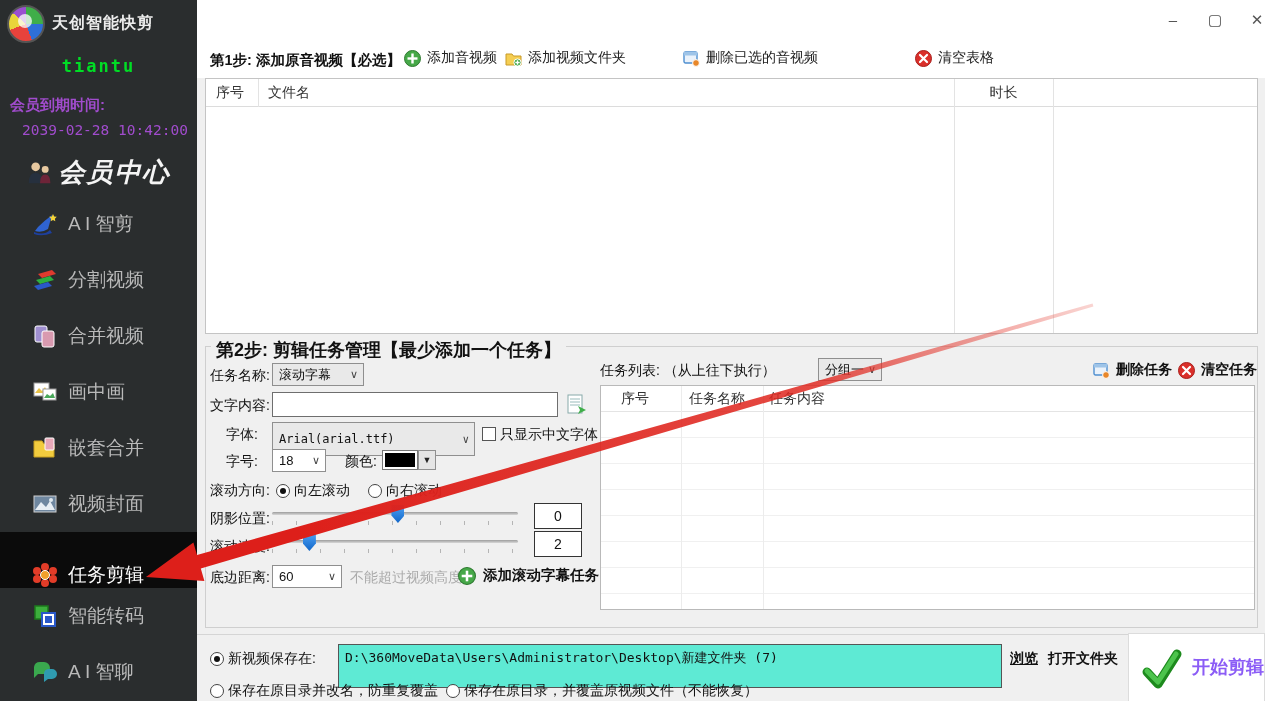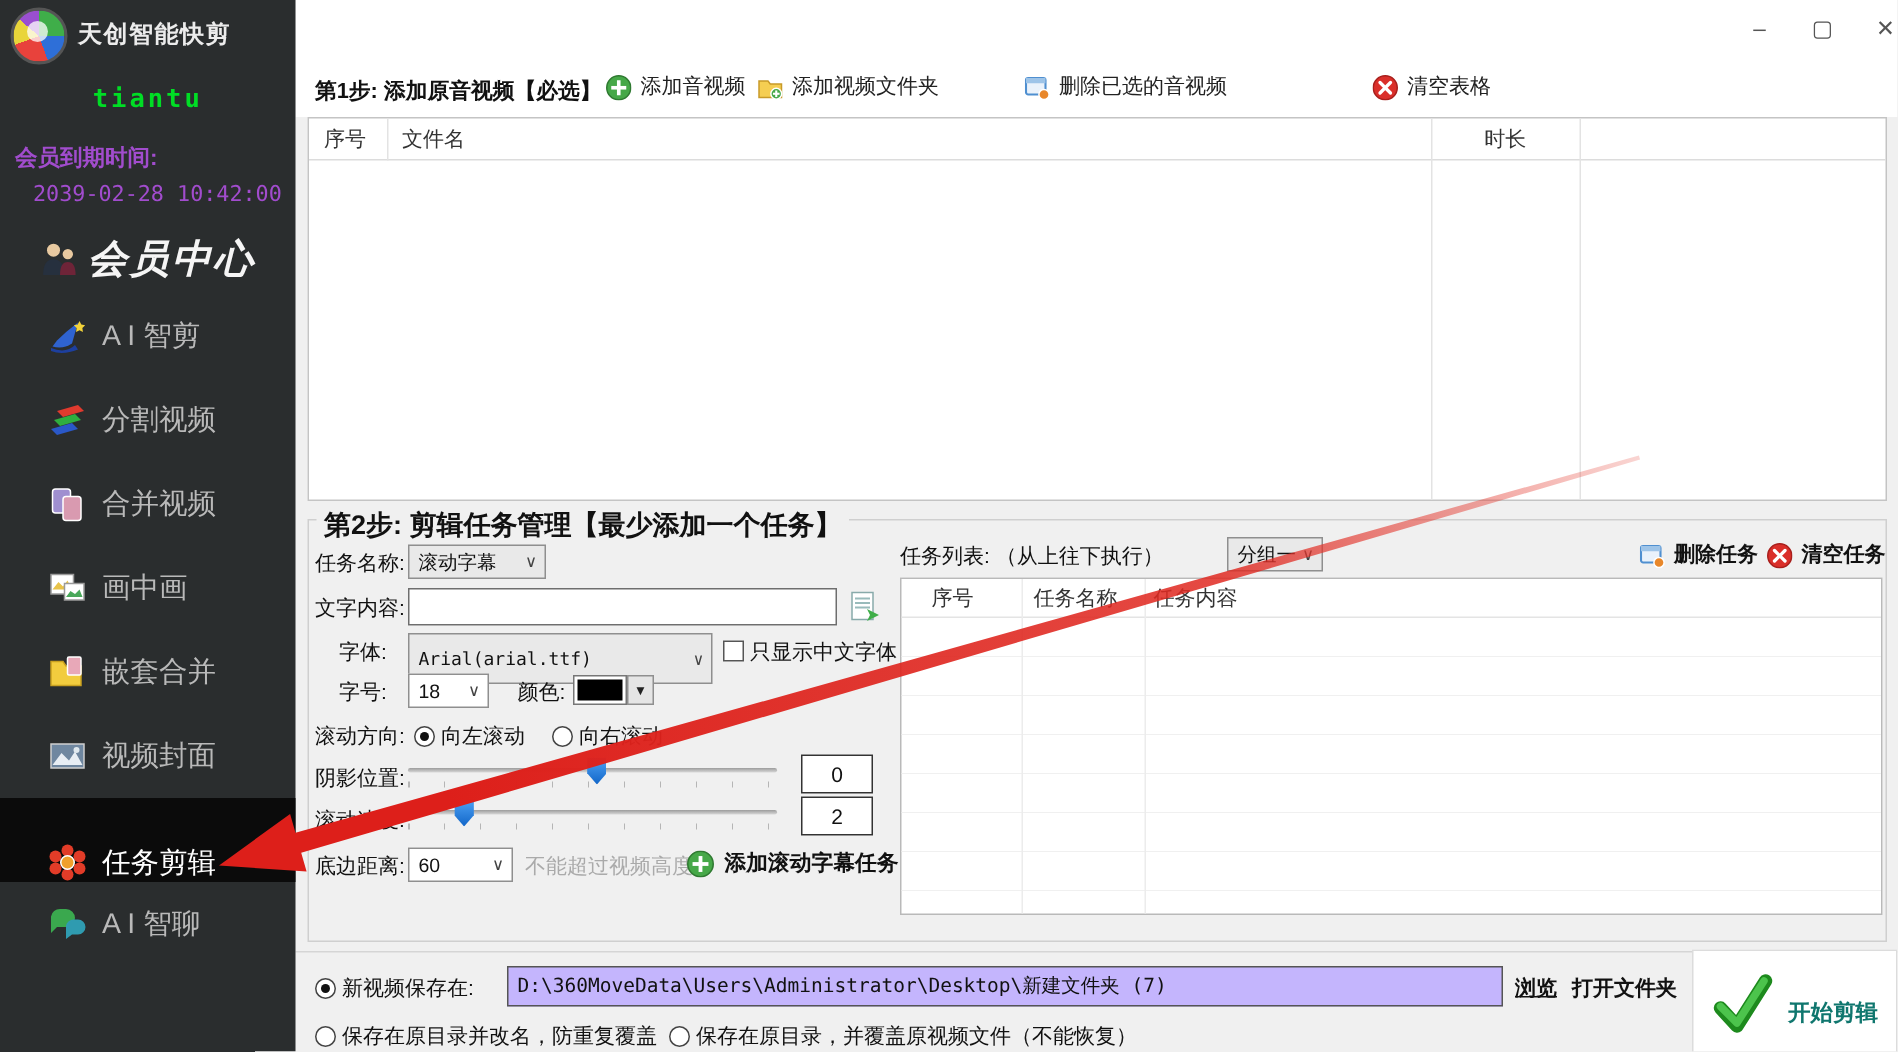--- a/index.html
+++ b/index.html
@@ -69,25 +69,25 @@
   .tl-actions { position:absolute; top:361px; display:flex; align-items:center; gap:6px; font-size:14px; font-weight:bold; color:#111; cursor:pointer; }
   .table2 { position:absolute; left:600px; top:385px; width:655px; height:225px; background:#fff; border:1px solid #b9b9b9; }
   .table2 .hdr { position:absolute; left:0; top:0; width:100%; height:26px; border-bottom:1px solid #e4e4e4; font-size:14px; color:#333; }
   .table2 .rowlines { position:absolute; left:0; top:26px; right:0; bottom:0;
                       background:repeating-linear-gradient(180deg,transparent 0 25px,#f0f0f0 25px 26px); }
   .t2v { position:absolute; top:0; bottom:0; width:1px; background:#ececec; }
 
   
   .bottom { position:absolute; left:197px; top:634px; width:1068px; height:67px; background:#f0f0f0; border-top:1px solid #d5d5d5; }
   .blabel { position:absolute; font-size:14px; color:#111; }
-  .pathbox { position:absolute; left:141px; top:9px; width:664px; height:27px; background:#c4b5fd; border:1px solid #555;
+  .pathbox { position:absolute; left:141px; top:9px; width:664px; height:44px; background:#5eead4; border:1px solid #555;
              font-family:"DejaVu Sans Mono",monospace; font-size:13px; color:#111; line-height:25px; padding:0 6px; white-space:nowrap; overflow:hidden; }
   .linkbtn { position:absolute; top:15px; font-size:14px; font-weight:bold; color:#111; cursor:pointer; }
   .startpanel { position:absolute; left:931px; top:-2px; width:137px; height:69px; background:#ffffff; border:1px solid #dcdcdc; cursor:pointer; }
-  .startpanel span { position:absolute; left:63px; top:32px; font-size:15px; font-weight:bold; color:#0f766e; }
+  .startpanel span { position:absolute; left:63px; top:21px; font-size:18px; font-weight:bold; color:#8b5cf6; }
 
   .arrow-svg { position:absolute; left:0; top:0; z-index:50; pointer-events:none; }
 </style>
 </head>
 <body>
 
 <div class="sidebar">
   <div class="logo"></div>
   <div class="app-title">天创智能快剪</div>
   <div class="username">tiantu</div>
@@ -158,20 +158,28 @@
           <circle cx="13" cy="5" r="4"></circle>
             <circle cx="21" cy="9" r="4"></circle>
             <circle cx="21" cy="17" r="4"></circle>
           <circle cx="13" cy="21" r="4"></circle>
             <circle cx="5" cy="17" r="4"></circle>
             <circle cx="5" cy="9" r="4"></circle>
         </g>
         <circle cx="13" cy="13" r="4.5" fill="#f0a02c" stroke="#fff" stroke-width="1"></circle>
       </svg>
       <span>任务剪辑</span>
+    </div>
+    <div class="menu-item">
+      <svg class="micon" viewBox="0 0 26 26">
+        <rect x="3" y="3" width="13" height="13" fill="#3cae3c" stroke="#1d7a1d" stroke-width="1.5"></rect>
+        <rect x="10" y="10" width="13" height="13" fill="#fff" stroke="#2a58c8" stroke-width="2"></rect>
+        <rect x="13" y="13" width="7" height="7" fill="#2a58c8"></rect>
+      </svg>
+      <span>智能转码</span>
     </div>
     <div class="menu-item">
       <svg class="micon" viewBox="0 0 26 26">
         <path d="M2 8 a6 6 0 0 1 6-5 h4 a6 6 0 0 1 0 12 h-6 l-4 4 z" fill="#3aa84e"></path>
         <path d="M12 14 a5 5 0 0 1 5-4 h3 a5 5 0 0 1 0 10 h-4 l-4 3 z" fill="#2f9bb0"></path>
       </svg>
       <span>A I 智聊</span>
     </div>
   </div>
 </div>

